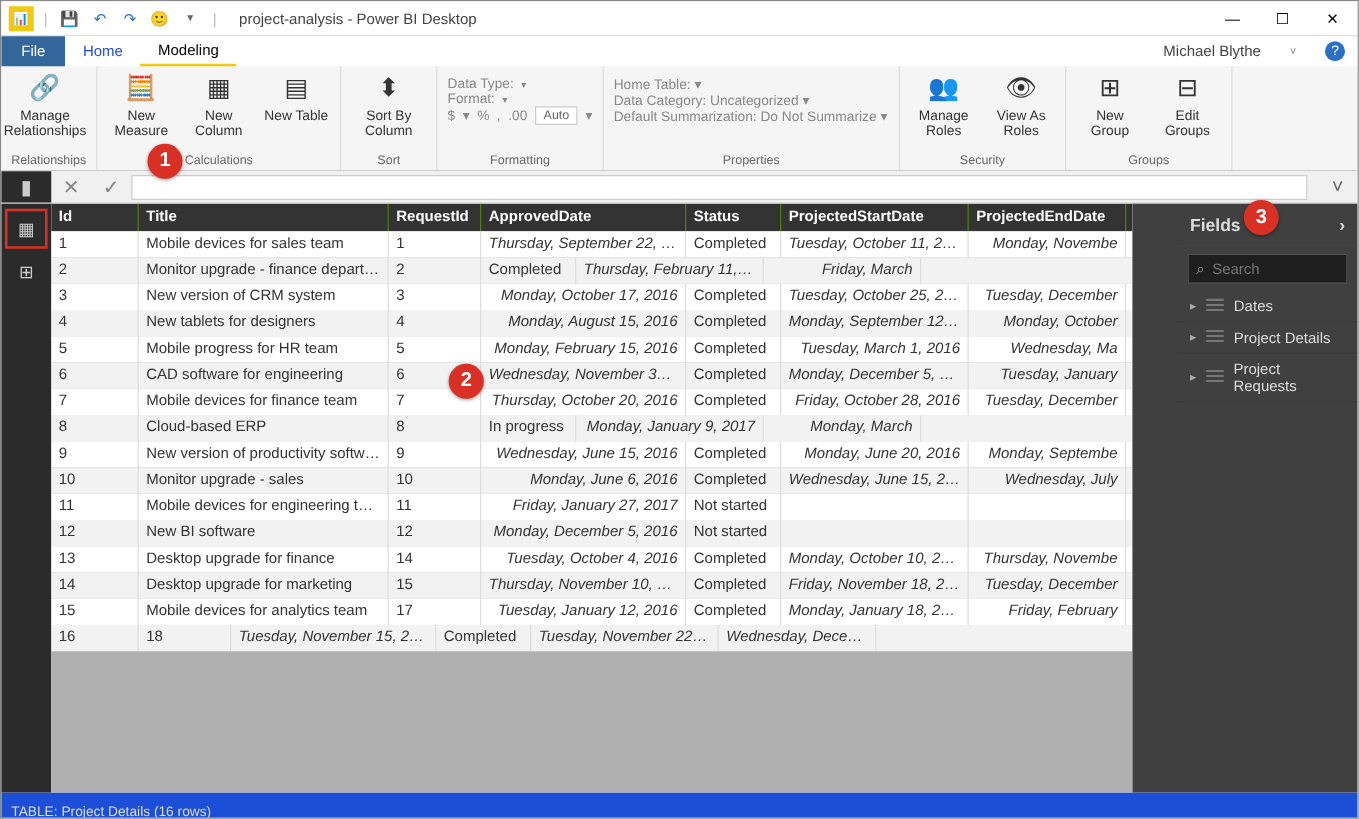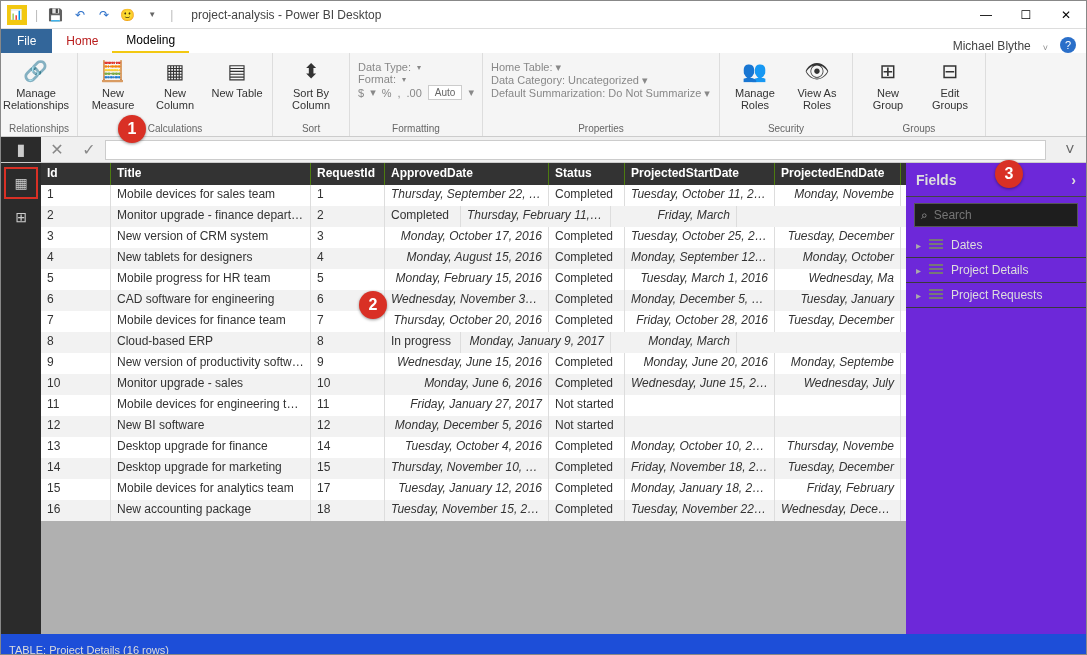--- a/index.html
+++ b/index.html
@@ -12,23 +12,23 @@
 .titlebar .app-logo { background: #f2c811; width: 20px; height: 20px; display: flex; align-items: center; justify-content: center; font-size: 10px; font-weight: bold; }
 .titlebar .title-text { flex: 0 0 auto; padding: 0 8px; color: #444; }
 .titlebar .spacer { flex: 1; }
 .titlebar .win-controls { display: flex; }
 .titlebar .win-btn { width: 40px; height: 28px; display: flex; align-items: center; justify-content: center; font-size: 12px; }
 .titlebar .sep { color: #bbb; padding: 0 4px; }
 
 
 .tabs { height: 24px; display: flex; align-items: stretch; background: #fff; font-size: 12px; }
 .tab-file { background: #33669a; color: #fff; padding: 0 16px; display: flex; align-items: center; }
-.tab { padding: 0 14px; display: flex; align-items: center; color: #b91c1c; }
+.tab { padding: 0 14px; display: flex; align-items: center; color: #1d4ed8; }
 .tab.active { border-bottom: 2px solid #f2c811; color: #000; }
-.user-area { margin-left: auto; display: flex; align-items: flex-end; gap: 12px; padding-right: 10px; color: #444; }
+.user-area { margin-left: auto; display: flex; align-items: center; gap: 23px; padding-right: 10px; color: #444; }
 .help-icon { width: 16px; height: 16px; border-radius: 50%; background: #2a6fc9; color: #fff; font-size: 11px; display: flex; align-items: center; justify-content: center; }
 
 
 .ribbon { height: 84px; background: #f5f5f5; border-bottom: 1px solid #ccc; display: flex; font-size: 11px; }
 .ribbon-group { border-right: 1px solid #ddd; padding: 4px 8px 2px; display: flex; flex-direction: column; justify-content: space-between; position: relative; }
 .ribbon-group-items { display: flex; gap: 8px; align-items: flex-start; }
 .ribbon-btn { display: flex; flex-direction: column; align-items: center; width: 54px; text-align: center; line-height: 1.1; gap: 2px; color: #333; }
 .ribbon-btn .ricon { width: 32px; height: 28px; display: flex; align-items: center; justify-content: center; font-size: 20px; }
 .ribbon-group-label { text-align: center; color: #666; font-size: 10px; padding-top: 2px; }
 .ribbon-formatting { flex-direction: column; align-items: flex-start; gap: 2px; padding-top: 4px; }
@@ -62,21 +62,21 @@
 .c-id { width: 70px; }
 .c-title { width: 200px; }
 .c-req { width: 74px; }
 .c-appr { width: 164px; text-align: right; font-style: italic; }
 .c-status { width: 76px; }
 .c-pstart { width: 150px; text-align: right; font-style: italic; }
 .c-pend { width: 126px; text-align: right; font-style: italic; }
 .grid-header .c-appr, .grid-header .c-pstart, .grid-header .c-pend { text-align: left; font-style: normal; }
 
 
-.fields-pane { width: 180px; background: #6d28d9; color: #ddd; display: flex; flex-direction: column; font-size: 12px; }
+.fields-pane { width: 180px; background: #404040; color: #ddd; display: flex; flex-direction: column; font-size: 12px; padding-left: 36px; }
 .fields-header { height: 34px; display: flex; align-items: center; justify-content: space-between; padding: 0 10px; font-weight: bold; font-size: 14px; border-bottom: 1px solid #444; position: relative; }
 .fields-search { margin: 6px 8px; background: #1e1e1e; border: 1px solid #555; height: 24px; display: flex; align-items: center; padding: 0 6px; gap: 6px; color: #999; }
 .fields-search input { background: transparent; border: none; color: #ddd; font-size: 12px; outline: none; flex: 1; }
 .field-item { display: flex; align-items: center; gap: 8px; padding: 5px 10px; border-bottom: 1px solid #3a3a3a; }
 .field-item .chev { color: #aaa; font-size: 10px; }
 .field-item .ticon { width: 14px; height: 12px; background: linear-gradient(#777 2px, transparent 2px, transparent 4px, #777 4px, #777 6px, transparent 6px, transparent 8px, #777 8px, #777 10px, transparent 10px); }
 
 
 .statusbar { height: 32px; background: #1d4ed8; color: #ddd; font-size: 11px; display: flex; align-items: center; padding: 0 8px; }
 
@@ -364,21 +364,20 @@
           <div class="cell c-id">15</div>
           <div class="cell c-title">Mobile devices for analytics team</div>
           <div class="cell c-req">17</div>
           <div class="cell c-appr">Tuesday, January 12, 2016</div>
           <div class="cell c-status">Completed</div>
           <div class="cell c-pstart">Monday, January 18, 2016</div>
           <div class="cell c-pend">Friday, February</div>
         </div>
         <div class="grid-row">
           <div class="cell c-id">16</div>
-          <div class="cell c-title">New accounting package</div>
           <div class="cell c-req">18</div>
           <div class="cell c-appr">Tuesday, November 15, 2016</div>
           <div class="cell c-status">Completed</div>
           <div class="cell c-pstart">Tuesday, November 22, 2016</div>
           <div class="cell c-pend">Wednesday, December</div>
         </div>
       </div>
   </div>
 
   <div class="fields-pane">

